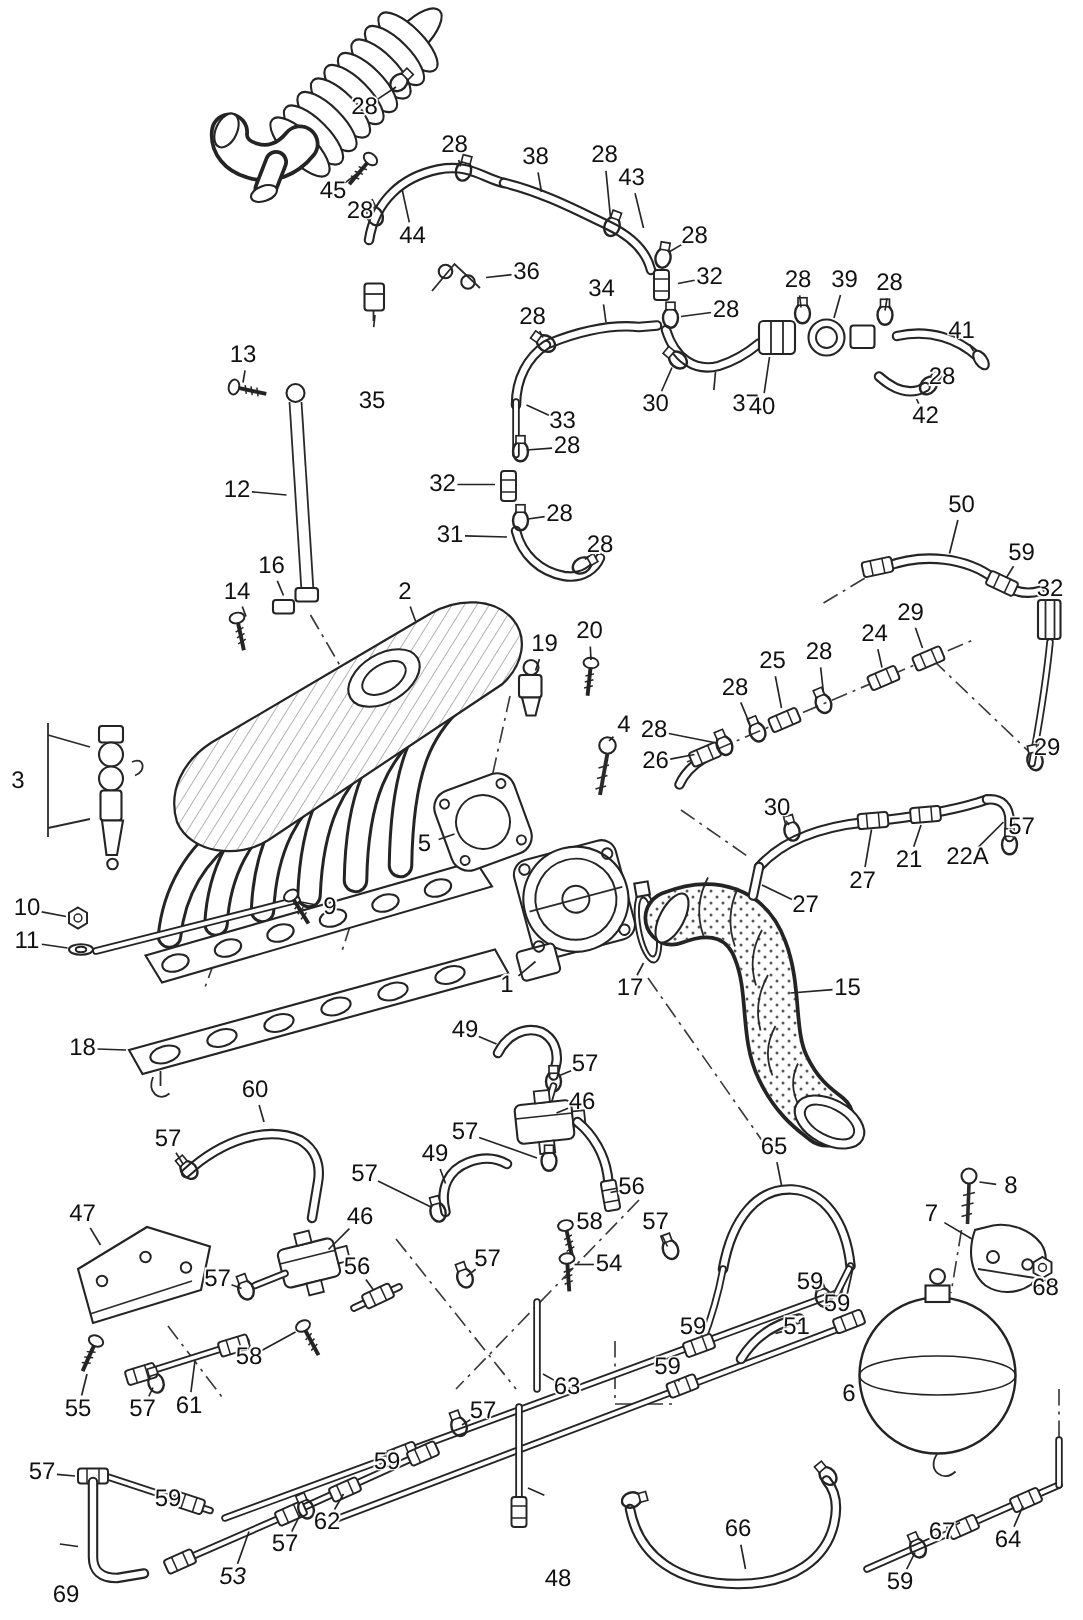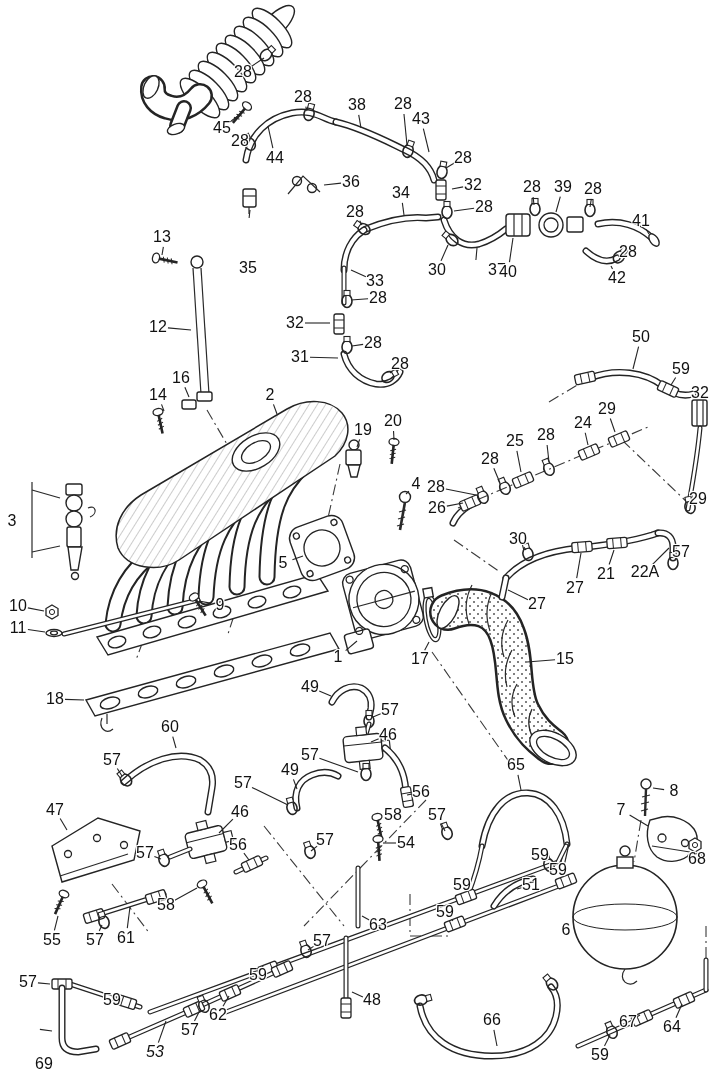--- a/index.html
+++ b/index.html
@@ -619,21 +619,21 @@
       <div class="part-label" style="left: 52px; top: 940px;">55</div>
       <div class="part-label" style="left: 540px; top: 855px;">59</div>
       <div class="part-label" style="left: 558px; top: 870px;">59</div>
       <div class="part-label" style="left: 531px; top: 885px;">51</div>
       <div class="part-label" style="left: 462px; top: 885px;">59</div>
       <div class="part-label" style="left: 445px; top: 912px;">59</div>
       <div class="part-label" style="left: 378px; top: 925px;">63</div>
       <div class="part-label" style="left: 566px; top: 930px;">6</div>
       <div class="part-label" style="left: 322px; top: 941px;">57</div>
       <div class="part-label" style="left: 258px; top: 975px;">59</div>
-      <div class="part-label" style="left: 372px; top: 1000px;">48</div>
+      <div class="part-label" style="left: 372px; top: 1053px;">48</div>
       <div class="part-label" style="left: 218px; top: 1015px;">62</div>
       <div class="part-label" style="left: 190px; top: 1030px;">57</div>
       <div class="part-label" style="left: 155px; top: 1052px; font-style: italic;">53</div>
       <div class="part-label" style="left: 112px; top: 1000px;">59</div>
       <div class="part-label" style="left: 28px; top: 982px;">57</div>
       <div class="part-label" style="left: 44px; top: 1028px; margin-top: 36px;">69</div>
       <div class="part-label" style="left: 492px; top: 1020px;">66</div>
       <div class="part-label" style="left: 628px; top: 1022px;">67</div>
       <div class="part-label" style="left: 672px; top: 1027px;">64</div>
       <div class="part-label" style="left: 600px; top: 1055px;">59</div>

